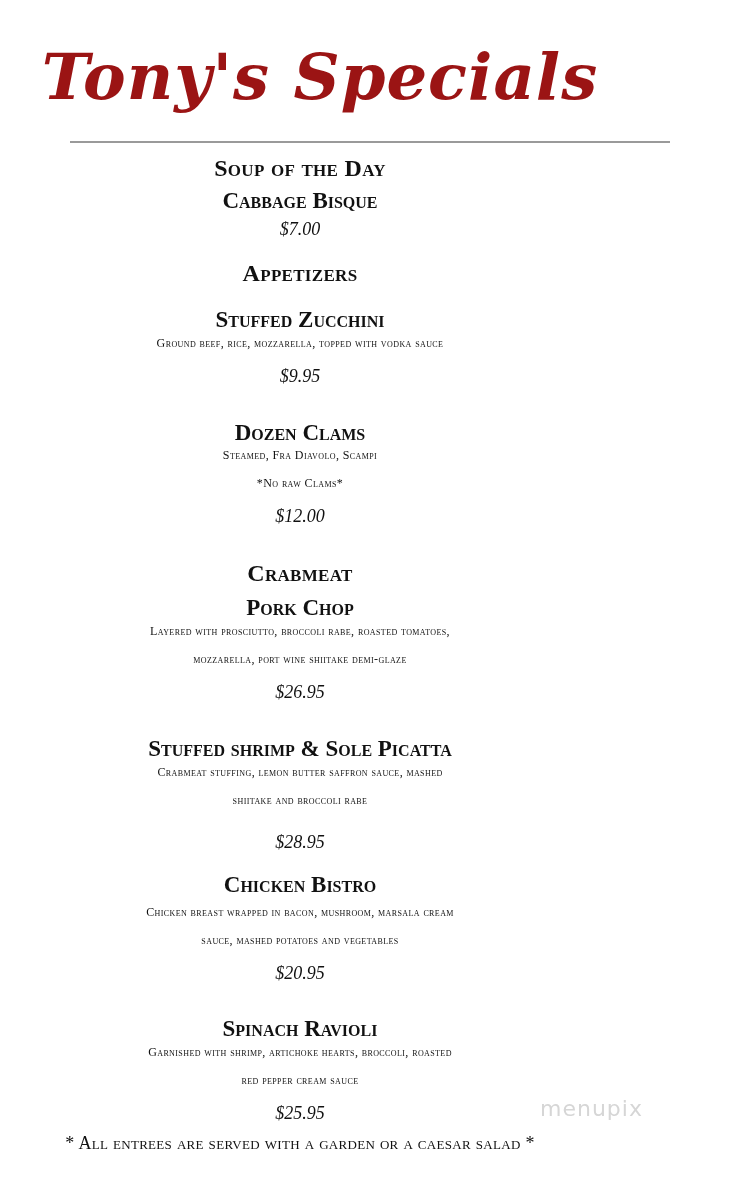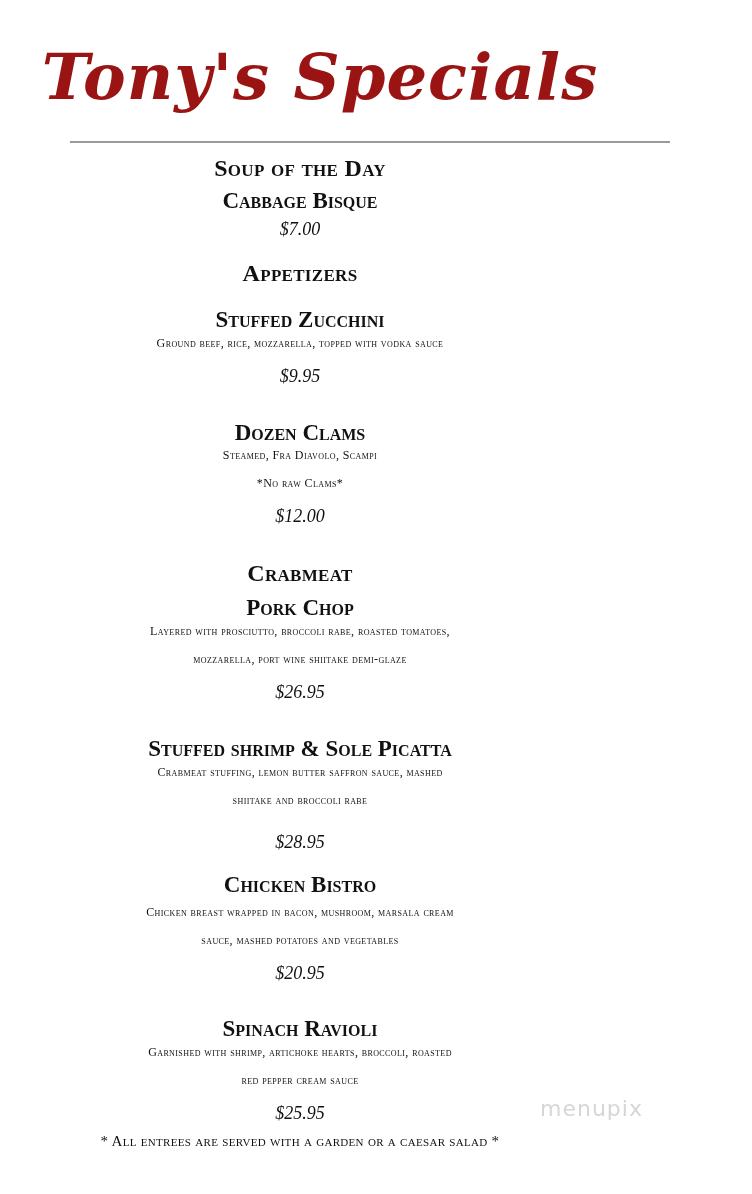--- a/index.html
+++ b/index.html
@@ -25,21 +25,21 @@
     .item-name {
       font-weight: bold; font-variant: small-caps; font-size: 23px;
     }
     .desc {
       font-variant: small-caps; font-size: 12px; letter-spacing: 0.4px;
     }
     .price {
       font-style: italic; font-weight: normal; font-size: 18px;
     }
     .footnote {
-      font-variant: small-caps; font-size: 15px; letter-spacing: 0.3px;
+      font-variant: small-caps; font-size: 18px; letter-spacing: 0.3px;
     }
     .watermark {
       position: absolute; left: 520px; top: 1096px; font-family: "DejaVu Sans", sans-serif;
       font-size: 22px; color: #d6d6d6; letter-spacing: 1px; margin-left: 20px;
     }
   </style>
 </head>
 <body>
 
 <div class="title">Tony's Specials</div>

